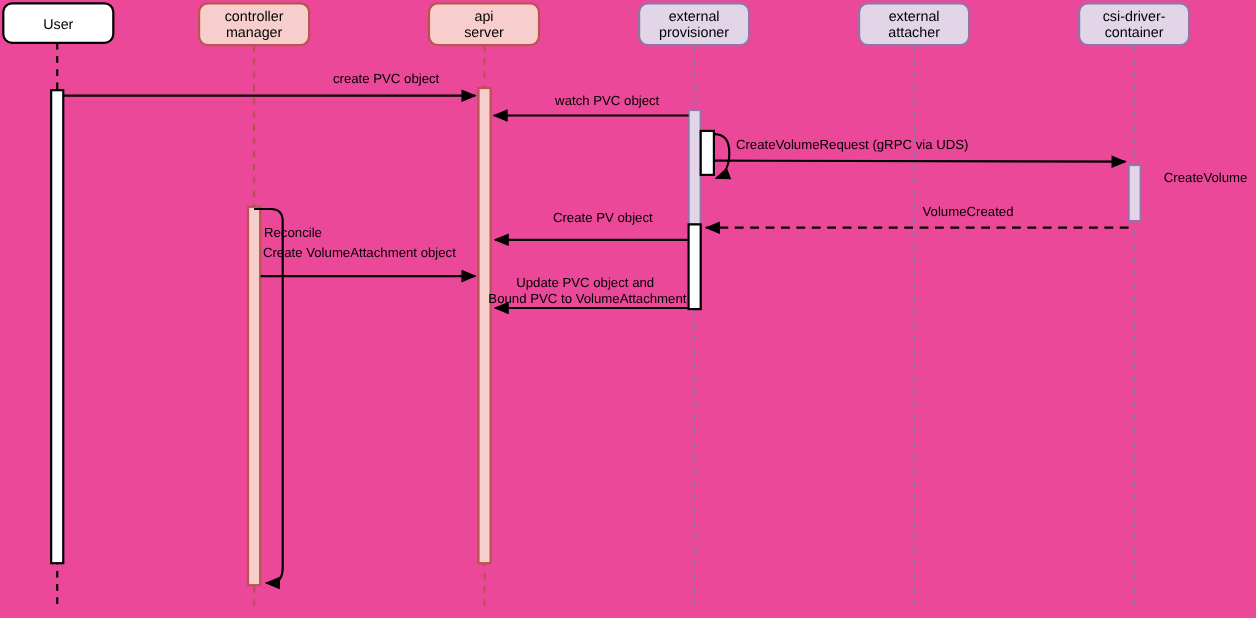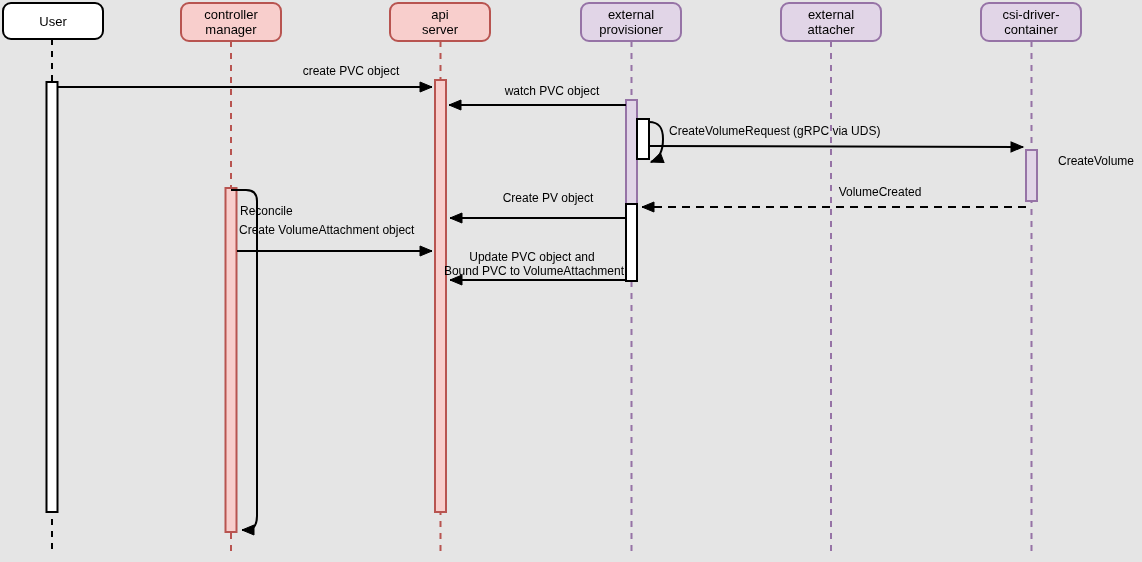--- a/index.html
+++ b/index.html
@@ -4,21 +4,21 @@
 <style>
   html, body {
     margin: 0;
     padding: 0;
     background: #ffffff;
   }
   #canvas {
     width: 1142px;
     height: 562px;
     position: relative;
-    background: #e5e5e5;
+    background: #ec4899;
     font-family: "Liberation Sans", sans-serif;
   }
   svg text {
     font-family: "Liberation Sans", sans-serif;
     fill: #000000;
   }
   .participant-box {
     stroke-width: 2;
   }
   .p-red {

